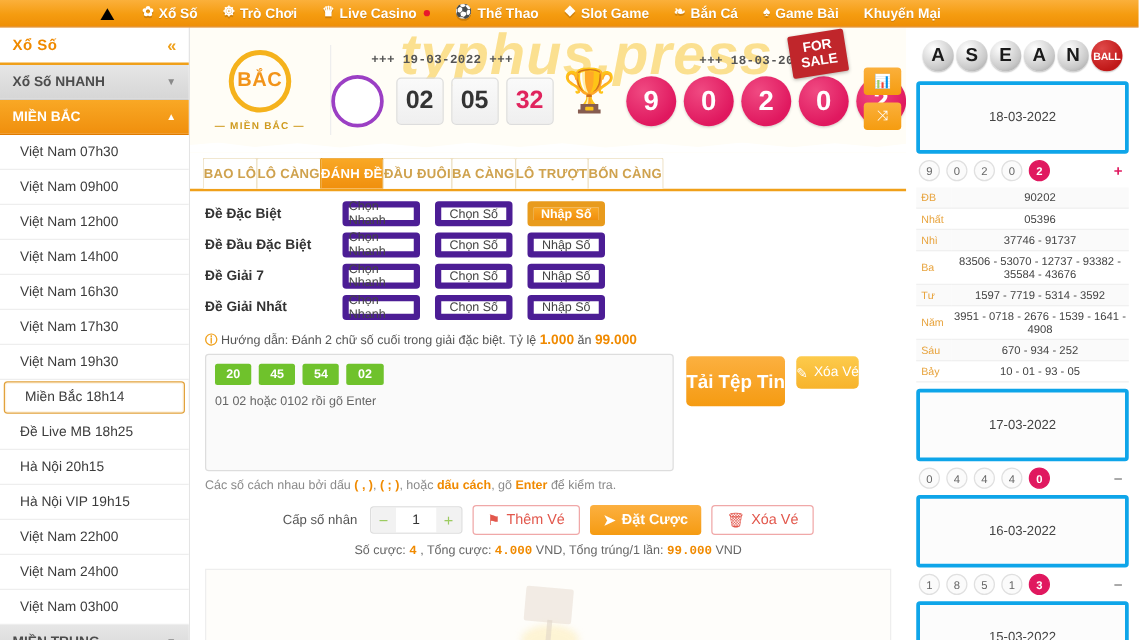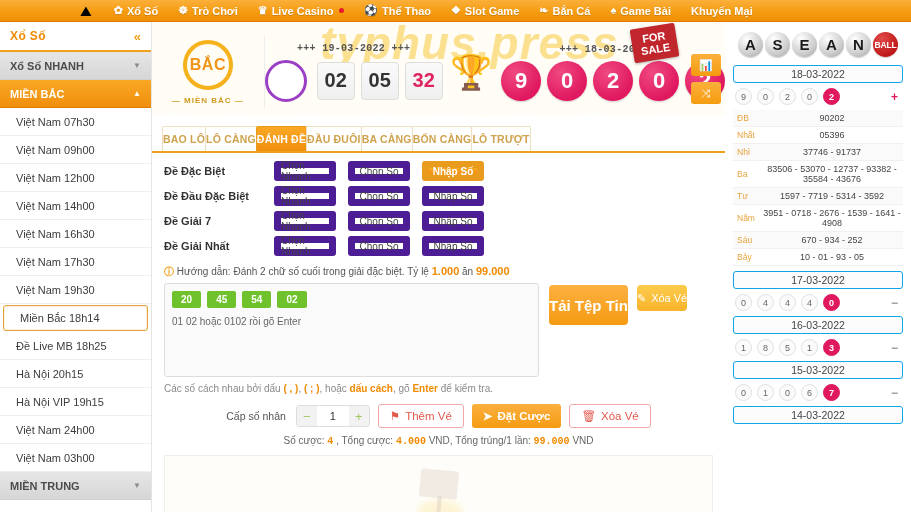--- a/index.html
+++ b/index.html
@@ -148,21 +148,21 @@
     background: linear-gradient(180deg,#f9a825,#f08f0d);
     color:#fff; border-color:#e89b1d;
   }
 
   
   .form { padding: 8px 12px 0 12px; }
   .frow { display:flex; align-items:center; margin-bottom: 5px; }
   .flabel { width: 110px; font-size: 11px; font-weight:bold; color:#333; }
   .fbtn {
     width: 62px; height: 20px; margin-right: 12px;
-    border:7px solid #4c1d95; border-radius:3px; background:#fff;
+    border:5px solid #4c1d95; border-radius:3px; background:#fff;
     font-size: 10px; color:#444; display:flex; align-items:center; justify-content:center;
     cursor:pointer;
   }
   .fbtn.on { background: linear-gradient(180deg,#f9a825,#f08f0d); color:#fff; border-color:#e89b1d; font-weight:bold;}
   .hint { font-size: 10px; color:#555; padding: 4px 12px 4px 12px; }
   .hint .ico { color:#f0a01a; font-weight:bold; }
   .hint b.or { color:#f08a00; font-size: 11px; }
 
   .entry-wrap { display:flex; padding: 0 12px; gap: 10px; }
   .entry {
@@ -226,22 +226,22 @@
     background: radial-gradient(circle at 35% 28%, #ffffff, #c9c9c9 65%, #9a9a9a);
     color:#1a1a1a; font-weight:bold; font-size: 15px;
     display:flex; align-items:center; justify-content:center;
     box-shadow: 0 1px 1px rgba(0,0,0,.2);
   }
   .a-ball.last {
     background: radial-gradient(circle at 35% 28%, #e04a4a, #c01818 70%);
     color:#fff; font-size: 8.5px; font-weight:bold; letter-spacing:-.2px;
   }
   .r-date {
-    border:1px solid #0ea5e9; background:#fcfcfc; border-radius:3px;
-    text-align:center; font-size: 10.5px; color:#444; padding: 2px 0; margin-bottom: 5px;
+    border:3px solid #0ea5e9; background:#fcfcfc; border-radius:3px;
+    text-align:center; font-size: 10.5px; color:#444; padding: 20px 0; margin-bottom: 5px;
   }
   .r-nums { display:flex; align-items:center; gap: 5px; padding: 0 2px 5px 2px; }
   .n-ball {
     width: 17px; height: 17px; border-radius:50%; border:1px solid #e0e0e0;
     background:#fbfbfb; color:#666; font-size: 9px;
     display:flex; align-items:center; justify-content:center;
   }
   .n-ball.hi { background:#e0185f; border-color:#e0185f; color:#fff; font-weight:bold; }
   .r-toggle { margin-left:auto; width:13px;height:13px; display:flex;align-items:center;justify-content:center;
               font-size:12px; font-weight:bold; cursor:pointer; }
@@ -340,20 +340,23 @@
       <div class="sb-item">
           <span>Đề Live MB 18h25</span>
         </div>
       <div class="sb-item">
           <span>Hà Nội 20h15</span>
         </div>
       <div class="sb-item">
           <span>Hà Nội VIP 19h15</span>
         </div>
       <div class="sb-item">
+          <span>Việt Nam 22h00</span>
+        </div>
+      <div class="sb-item">
           <span>Việt Nam 24h00</span>
         </div>
       <div class="sb-item">
           <span>Việt Nam 03h00</span>
         </div>
 
       <div class="sb-group">
         <span>MIỀN TRUNG</span>
         <span class="car">▼</span>
       </div>
@@ -408,22 +411,22 @@
 
         <div class="banner-torn"></div>
       </div>
 
       <div class="tabs">
         <div class="tab">BAO LÔ</div>
         <div class="tab">LÔ CÀNG</div>
         <div class="tab active">ĐÁNH ĐỀ</div>
         <div class="tab">ĐẦU ĐUÔI</div>
         <div class="tab">BA CÀNG</div>
+        <div class="tab">LÔ TRƯỢT</div>
         <div class="tab">BỐN CÀNG</div>
-        <div class="tab">LÔ TRƯỢT</div>
       </div>
 
       <div class="form">
         <div class="frow">
           <div class="flabel">Đề Đặc Biệt</div>
           <div class="fbtn">Chọn Nhanh</div>
           <div class="fbtn">Chọn Số</div>
           <div class="fbtn on">Nhập Số</div>
         </div>
         <div class="frow">

